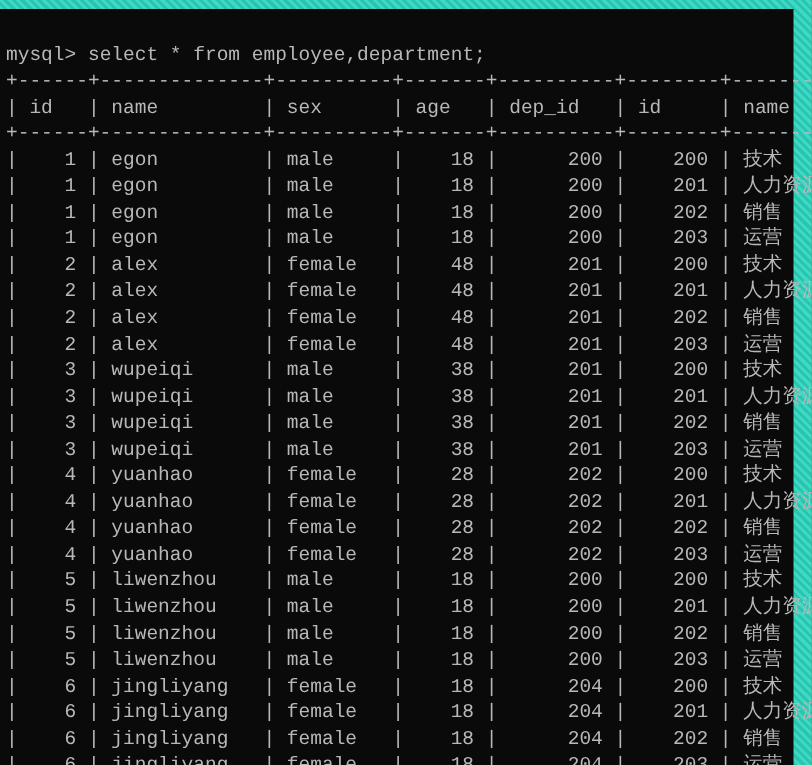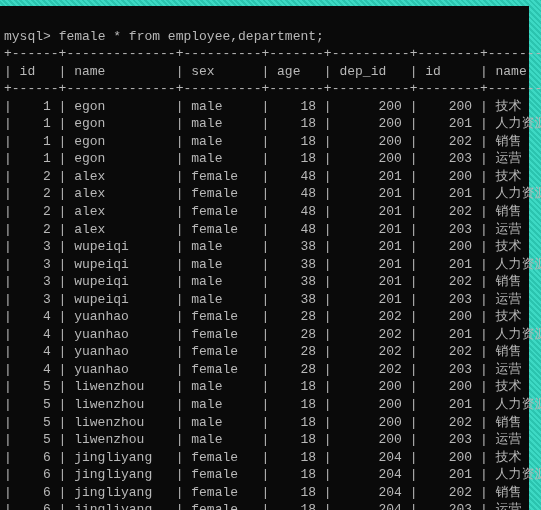--- a/index.html
+++ b/index.html
@@ -25,21 +25,21 @@
     padding: 4px 8px 8px 4px;
     line-height: 1.35;
     white-space: pre;
   }
   .prompt-line { color: #b8b8b8; }
 </style>
 </head>
 <body>
 
 <div class="terminal">
-<span class="prompt-line"><span>mysql&gt;</span> <span>female * from employee,department;</span></span>
+<span class="prompt-line"><span>mysql&gt;</span> <span>select * from employee,department;</span></span>
 <span id="table-output">+------+--------------+----------+-------+----------+--------+--------------+
 | id   | name         | sex      | age   | dep_id   | id     | name         |
 +------+--------------+----------+-------+----------+--------+--------------+
 |    1 | egon         | male     |    18 |      200 |    200 | 技术           |
 |    1 | egon         | male     |    18 |      200 |    201 | 人力资源         |
 |    1 | egon         | male     |    18 |      200 |    202 | 销售           |
 |    1 | egon         | male     |    18 |      200 |    203 | 运营           |
 |    2 | alex         | female   |    48 |      201 |    200 | 技术           |
 |    2 | alex         | female   |    48 |      201 |    201 | 人力资源         |
 |    2 | alex         | female   |    48 |      201 |    202 | 销售           |

